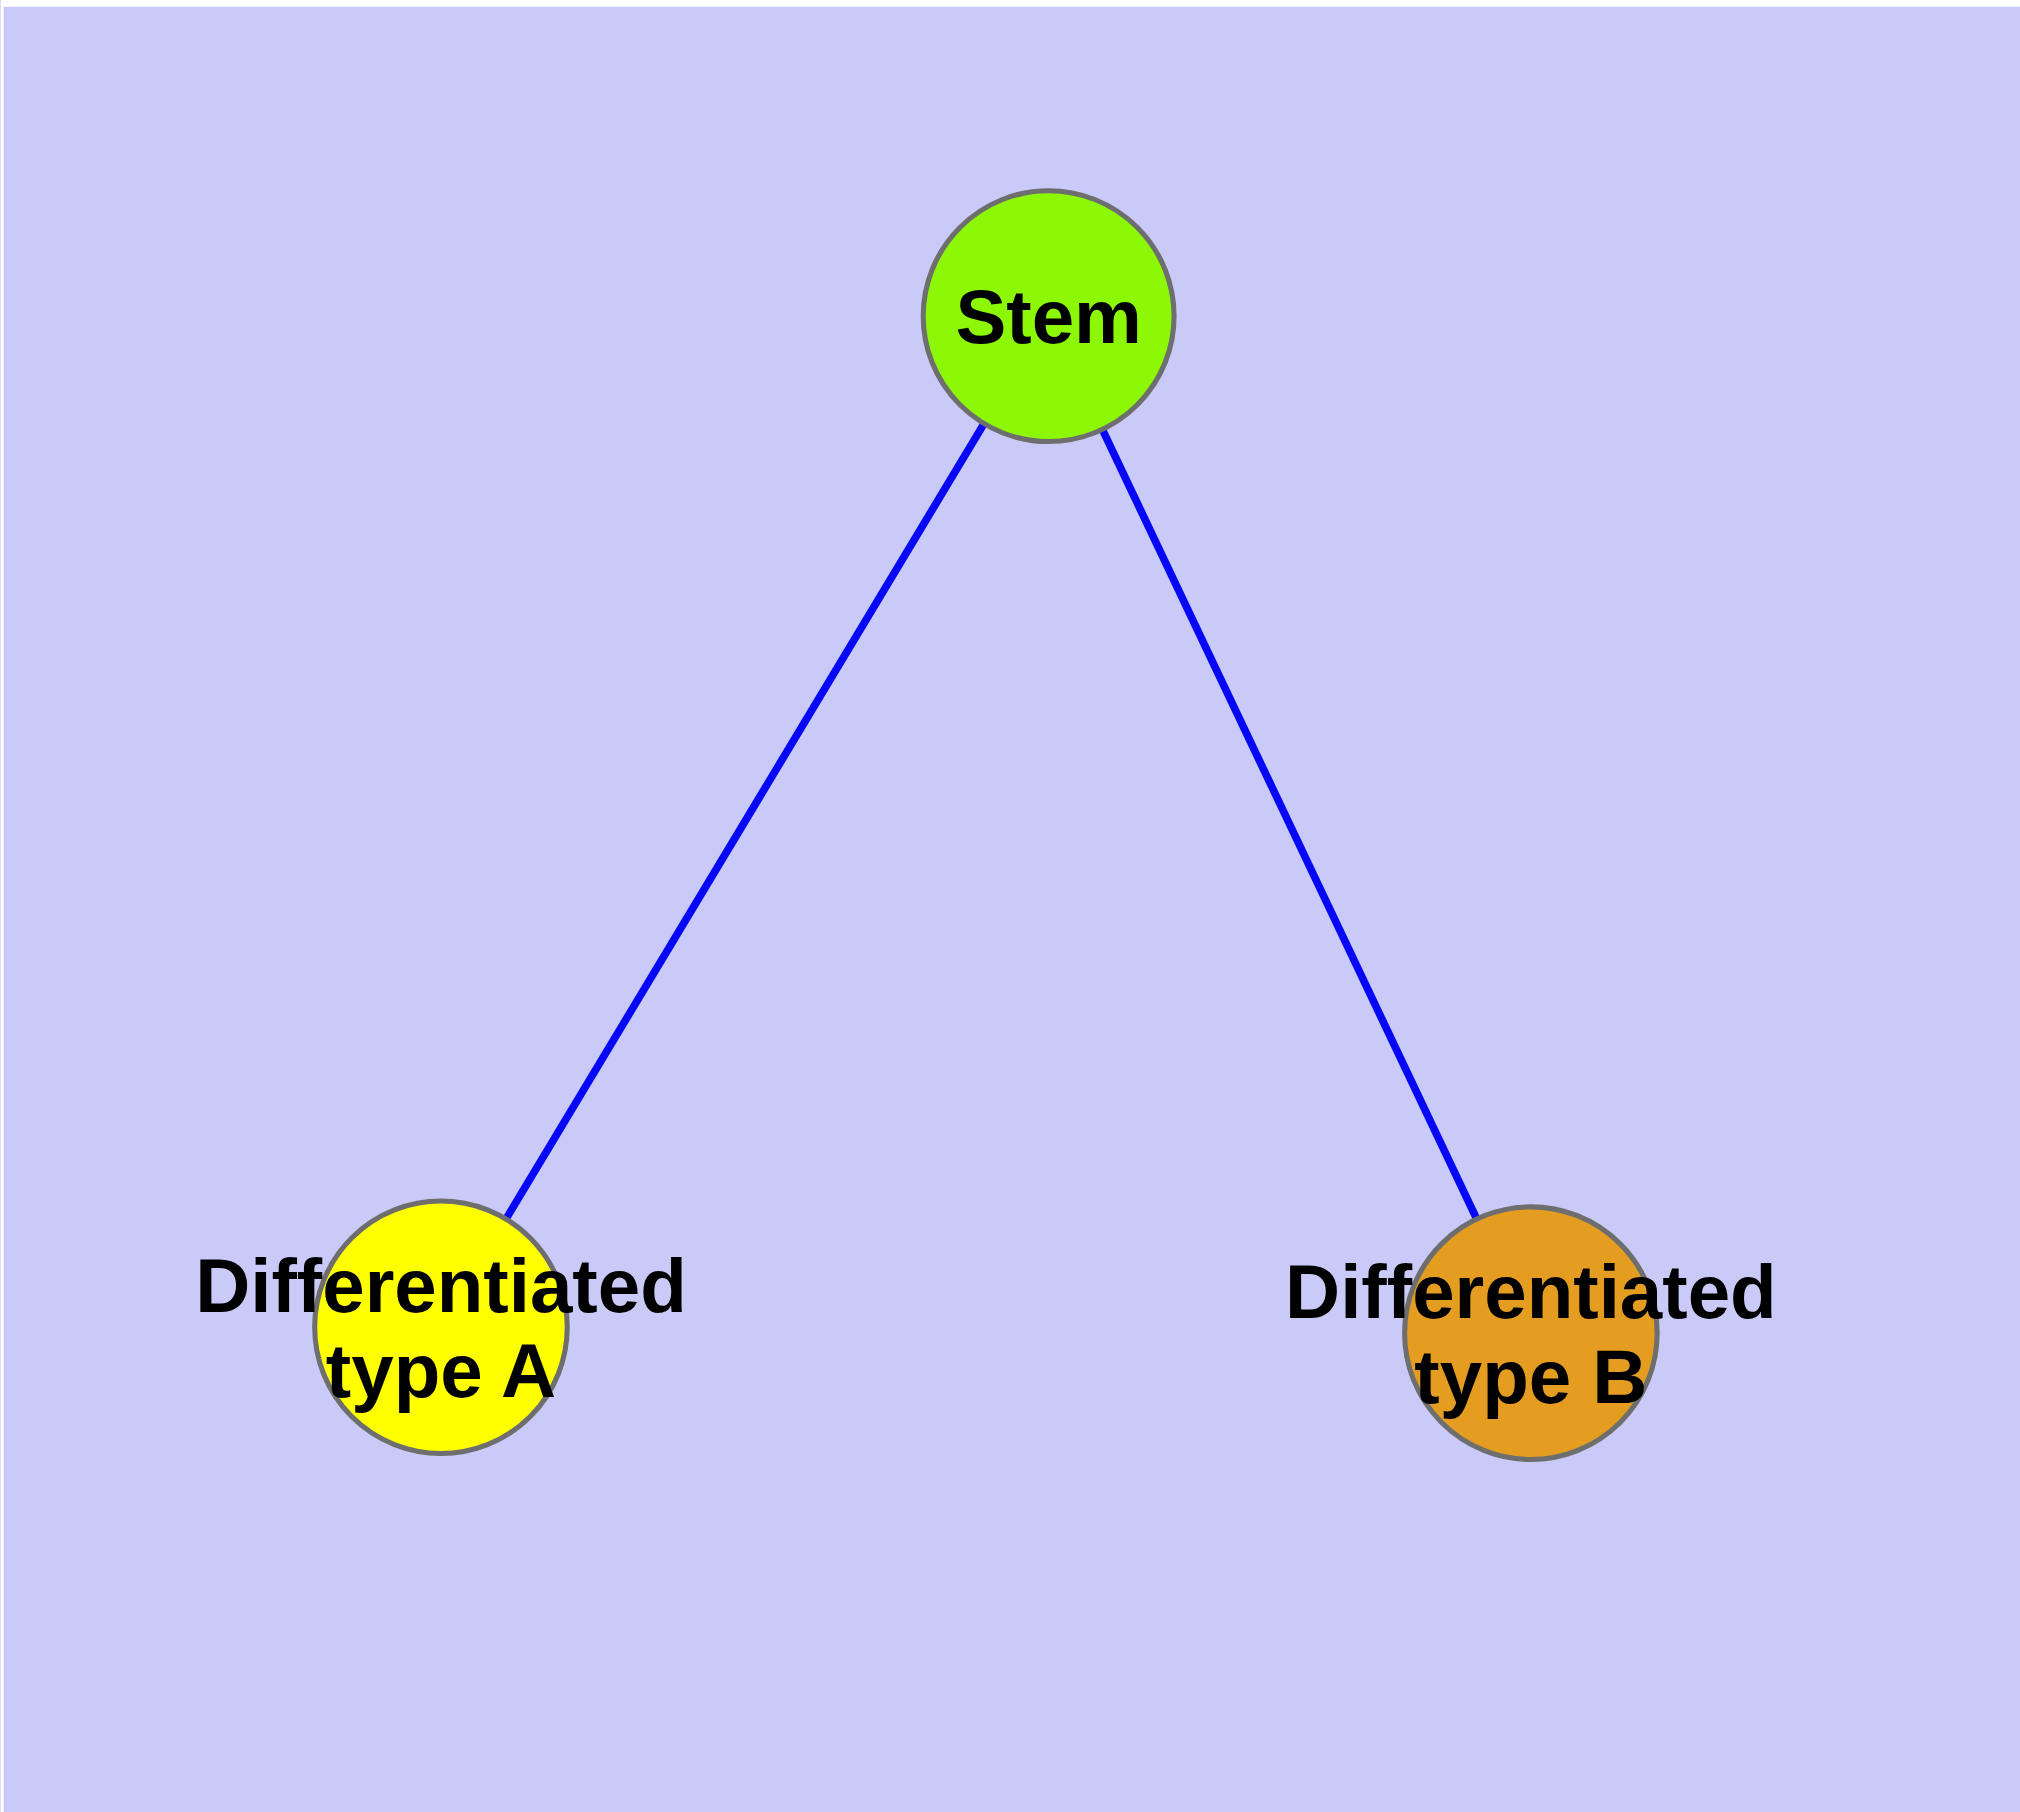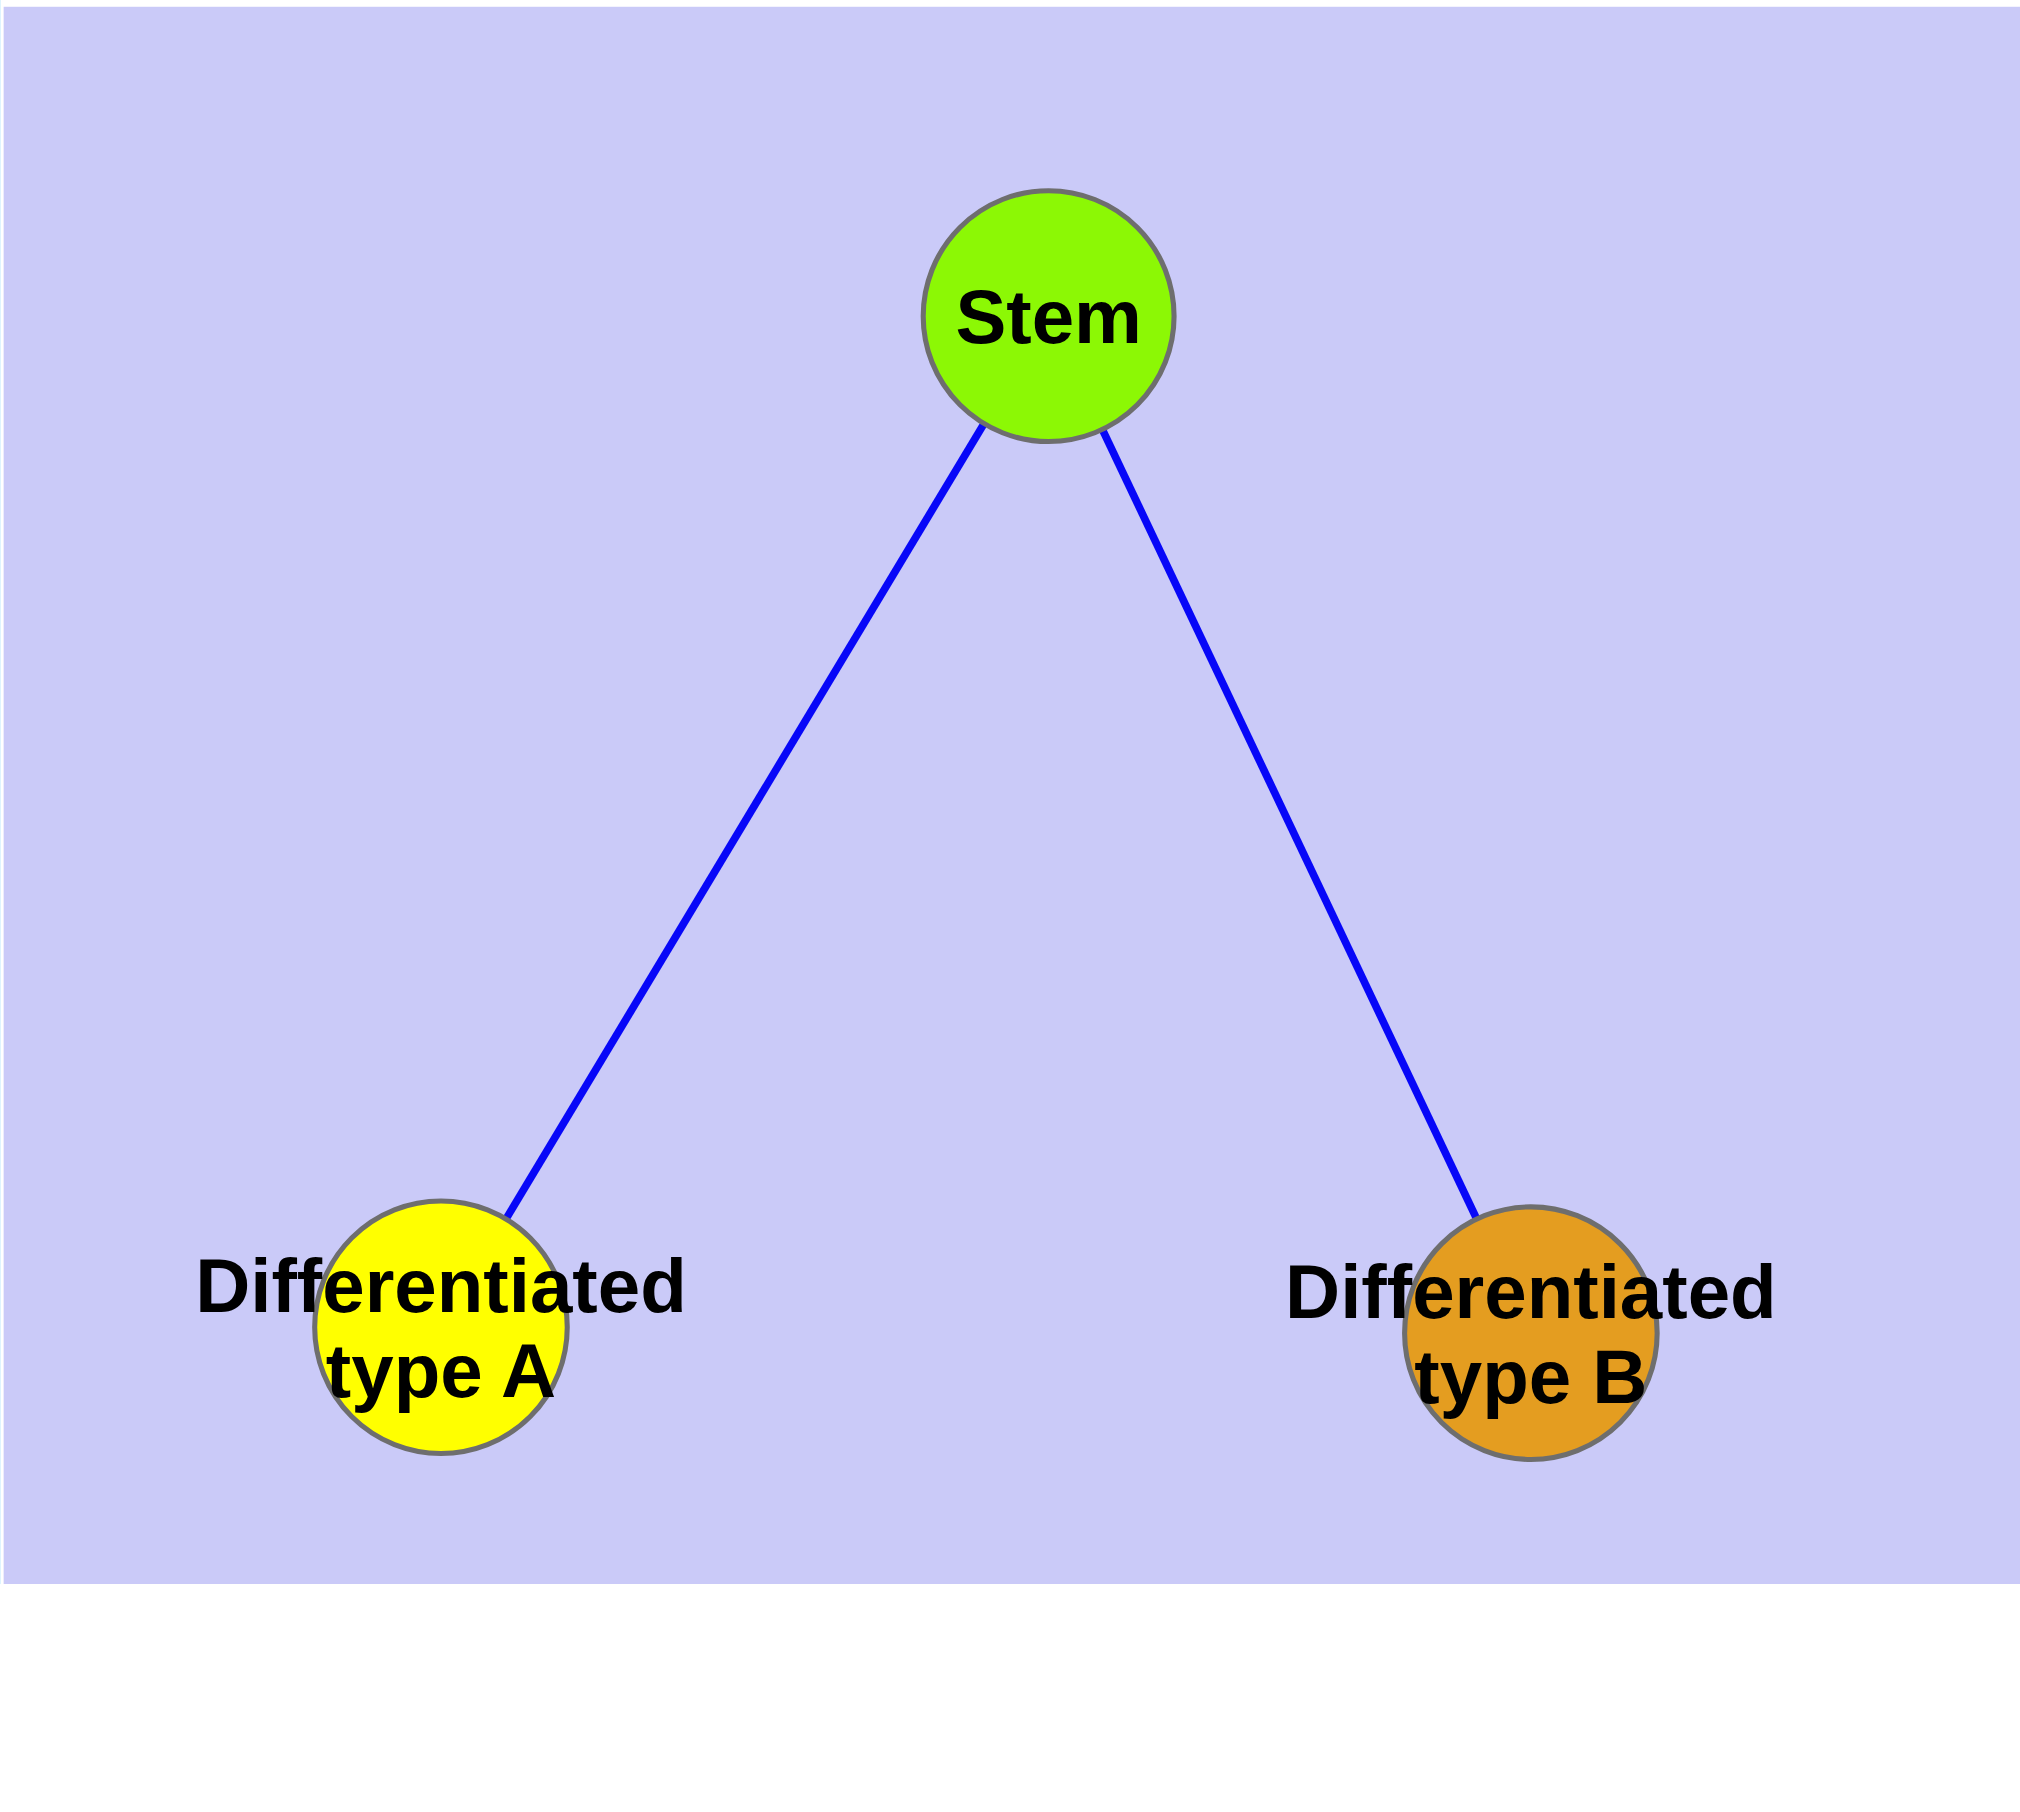--- a/index.html
+++ b/index.html
@@ -3,22 +3,22 @@
 <meta charset="utf-8">
 <style>
   html, body {
     margin: 0;
     padding: 0;
     background: #ffffff;
   }
   .stage {
     position: relative;
     width: 2021px;
-    height: 1584px;
-    background: #7dd3fc;
+    height: 1812px;
+    background: #8b5cf6;
     overflow: hidden;
     font-family: "Liberation Sans", sans-serif;
   }
   svg.diagram {
     display: block;
     width: 2021px;
     height: 1812px;
   }
   .node-label {
     font-family: "Liberation Sans", sans-serif;

